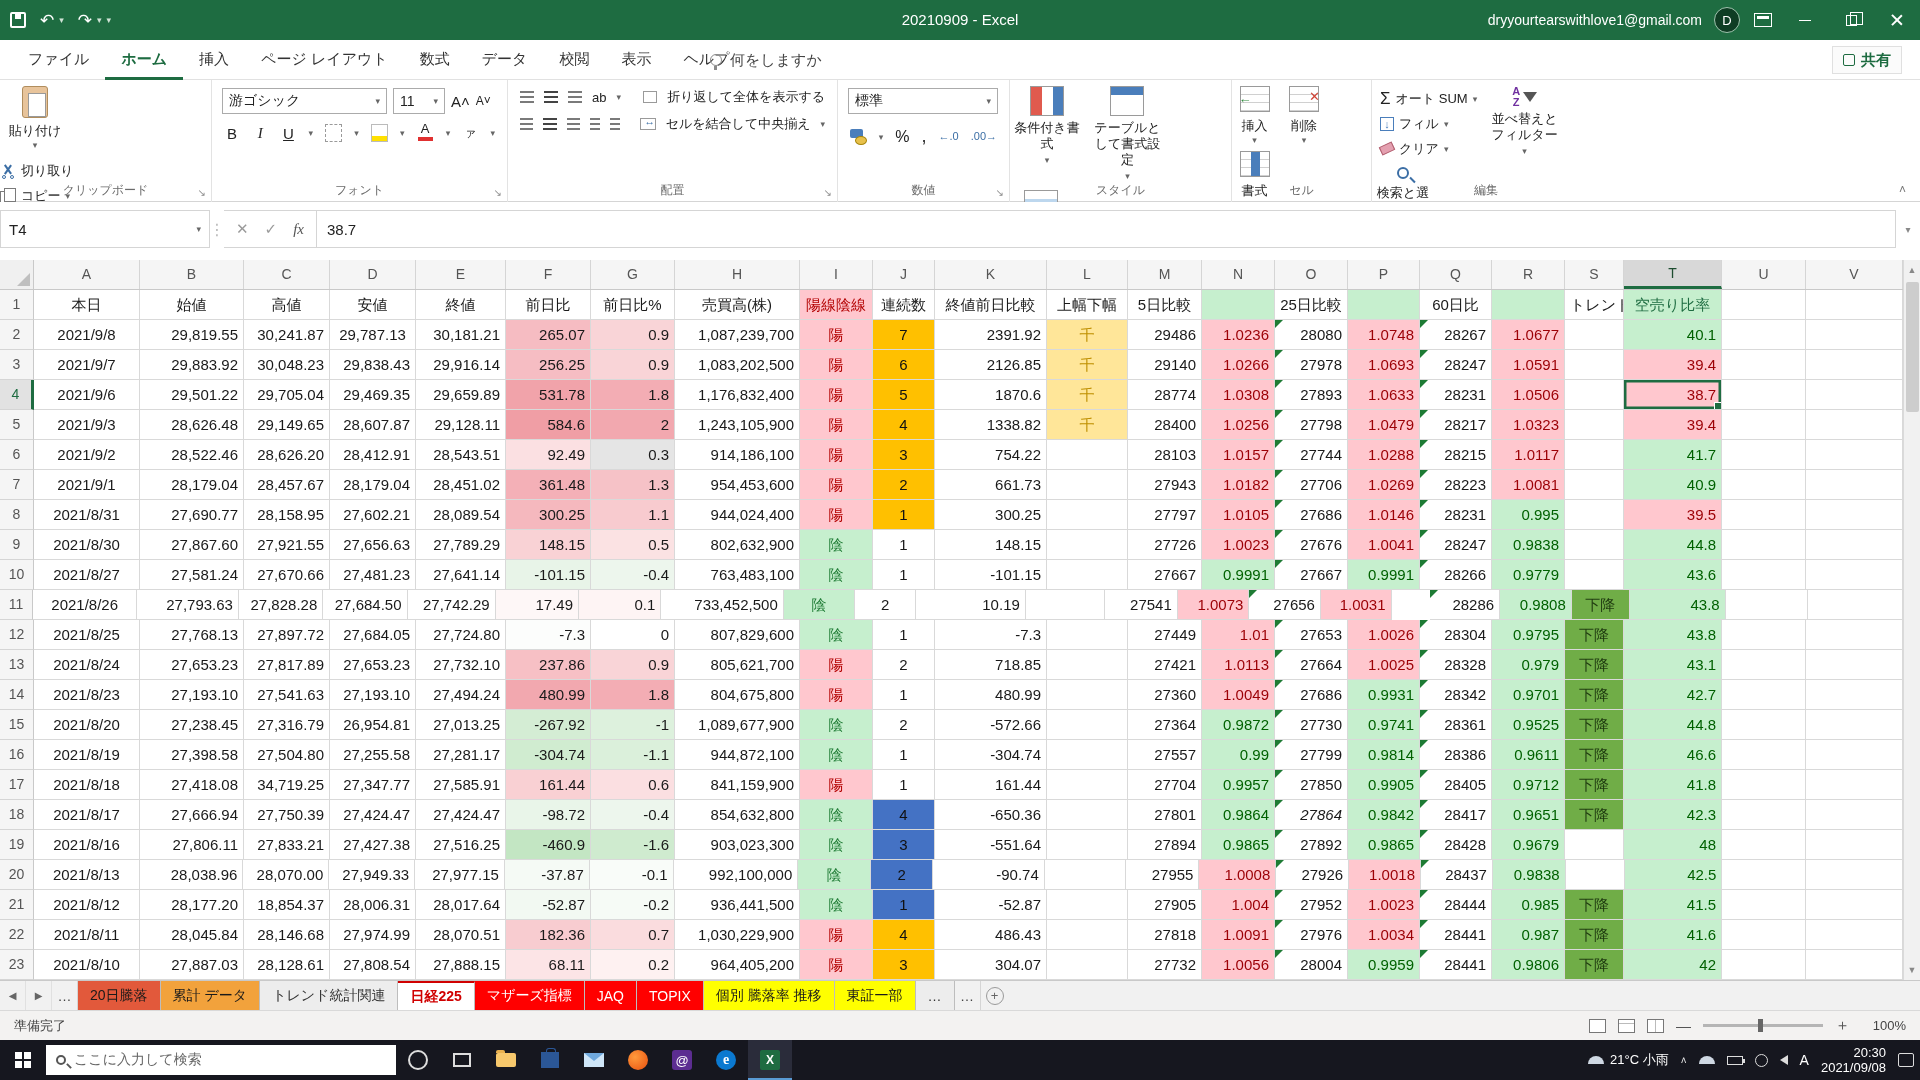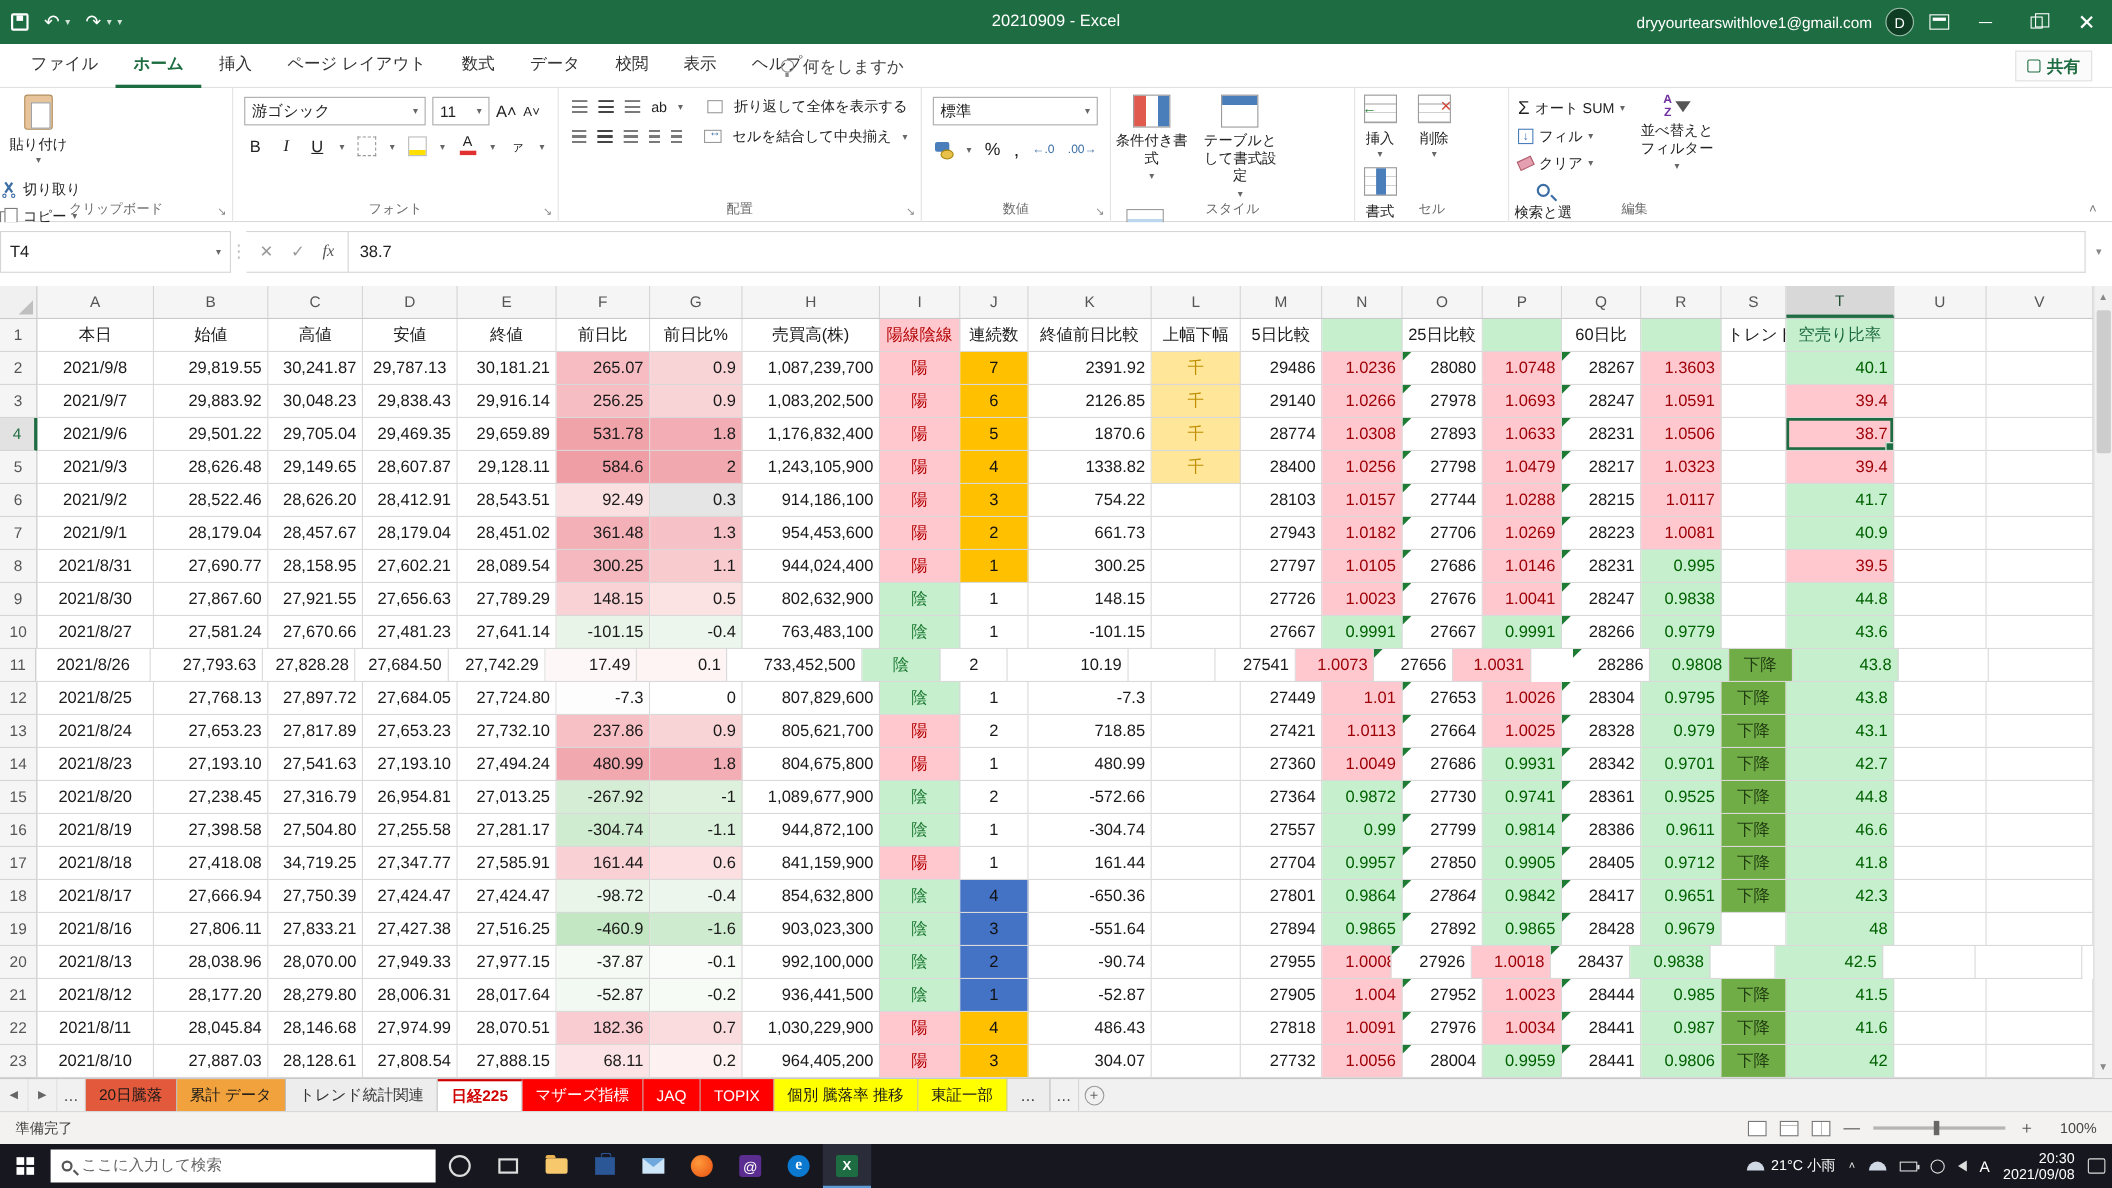--- a/index.html
+++ b/index.html
@@ -527,21 +527,21 @@
           <div class="cell al-r" style="width: 125px;">1,087,239,700</div>
           <div class="cell al-c c-yang" style="width: 73px;">陽</div>
           <div class="cell al-c c-jo" style="width: 62px;">7</div>
           <div class="cell al-r" style="width: 112px;">2391.92</div>
           <div class="cell al-c c-sen" style="width: 81px;">千</div>
           <div class="cell al-r" style="width: 74px;">29486</div>
           <div class="cell al-r c-up" style="width: 73px;">1.0236</div>
           <div class="cell al-r c-tri" style="width: 73px;">28080</div>
           <div class="cell al-r c-up" style="width: 72px;">1.0748</div>
           <div class="cell al-r c-tri" style="width: 72px;">28267</div>
-          <div class="cell al-r c-up" style="width: 73px;">1.3603</div>
+          <div class="cell al-r c-up" style="width: 73px;">1.0677</div>
           <div class="cell al-c" style="width: 59px;"></div>
           <div class="cell al-r c-dn" style="width: 98px;">40.1</div>
           <div class="cell al-l" style="width: 84px;"></div>
           <div class="cell al-l" style="width: 97px;"></div>
         </div>
         <div class="grow">
           <div class="rownum">3</div>
           <div class="cell al-c" style="width: 106px;">2021/9/7</div>
           <div class="cell al-r" style="width: 104px;">29,883.92</div>
           <div class="cell al-r" style="width: 86px;">30,048.23</div>
@@ -973,35 +973,35 @@
           <div class="cell al-r" style="width: 86px;">27,949.33</div>
           <div class="cell al-r" style="width: 90px;">27,977.15</div>
           <div class="cell al-r" style="background: rgb(245, 250, 245); width: 85px;">-37.87</div>
           <div class="cell al-r" style="background: rgb(249, 252, 249); width: 84px;">-0.1</div>
           <div class="cell al-r" style="width: 125px;">992,100,000</div>
           <div class="cell al-c c-yin" style="width: 73px;">陰</div>
           <div class="cell al-c c-jb" style="width: 62px;">2</div>
           <div class="cell al-r" style="width: 112px;">-90.74</div>
           <div class="cell al-c" style="width: 81px;"></div>
           <div class="cell al-r" style="width: 74px;">27955</div>
-          <div class="cell al-r c-up" style="width: 63px; padding-left: 21px;">1.0008</div>
+          <div class="cell al-r c-up" style="width: 77px; padding-left: 21px;">1.0008</div>
           <div class="cell al-r c-tri" style="width: 73px;">27926</div>
           <div class="cell al-r c-up" style="width: 72px;">1.0018</div>
           <div class="cell al-r c-tri" style="width: 72px;">28437</div>
           <div class="cell al-r c-dn" style="width: 73px;">0.9838</div>
           <div class="cell al-c" style="width: 59px;"></div>
           <div class="cell al-r c-dn" style="width: 98px;">42.5</div>
           <div class="cell al-l" style="width: 84px;"></div>
           <div class="cell al-l" style="width: 97px;"></div>
         </div>
         <div class="grow">
           <div class="rownum">21</div>
           <div class="cell al-c" style="width: 106px;">2021/8/12</div>
           <div class="cell al-r" style="width: 104px;">28,177.20</div>
-          <div class="cell al-r" style="width: 86px;">28,279.80</div>
+          <div class="cell al-r" style="width: 86px;">18,854.37</div>
           <div class="cell al-r" style="width: 86px;">28,006.31</div>
           <div class="cell al-r" style="width: 90px;">28,017.64</div>
           <div class="cell al-r" style="background: rgb(242, 249, 242); width: 85px;">-52.87</div>
           <div class="cell al-r" style="background: rgb(246, 251, 246); width: 84px;">-0.2</div>
           <div class="cell al-r" style="width: 125px;">936,441,500</div>
           <div class="cell al-c c-yin" style="width: 73px;">陰</div>
           <div class="cell al-c c-jb" style="width: 62px;">1</div>
           <div class="cell al-r" style="width: 112px;">-52.87</div>
           <div class="cell al-c" style="width: 81px;"></div>
           <div class="cell al-r" style="width: 74px;">27905</div>

